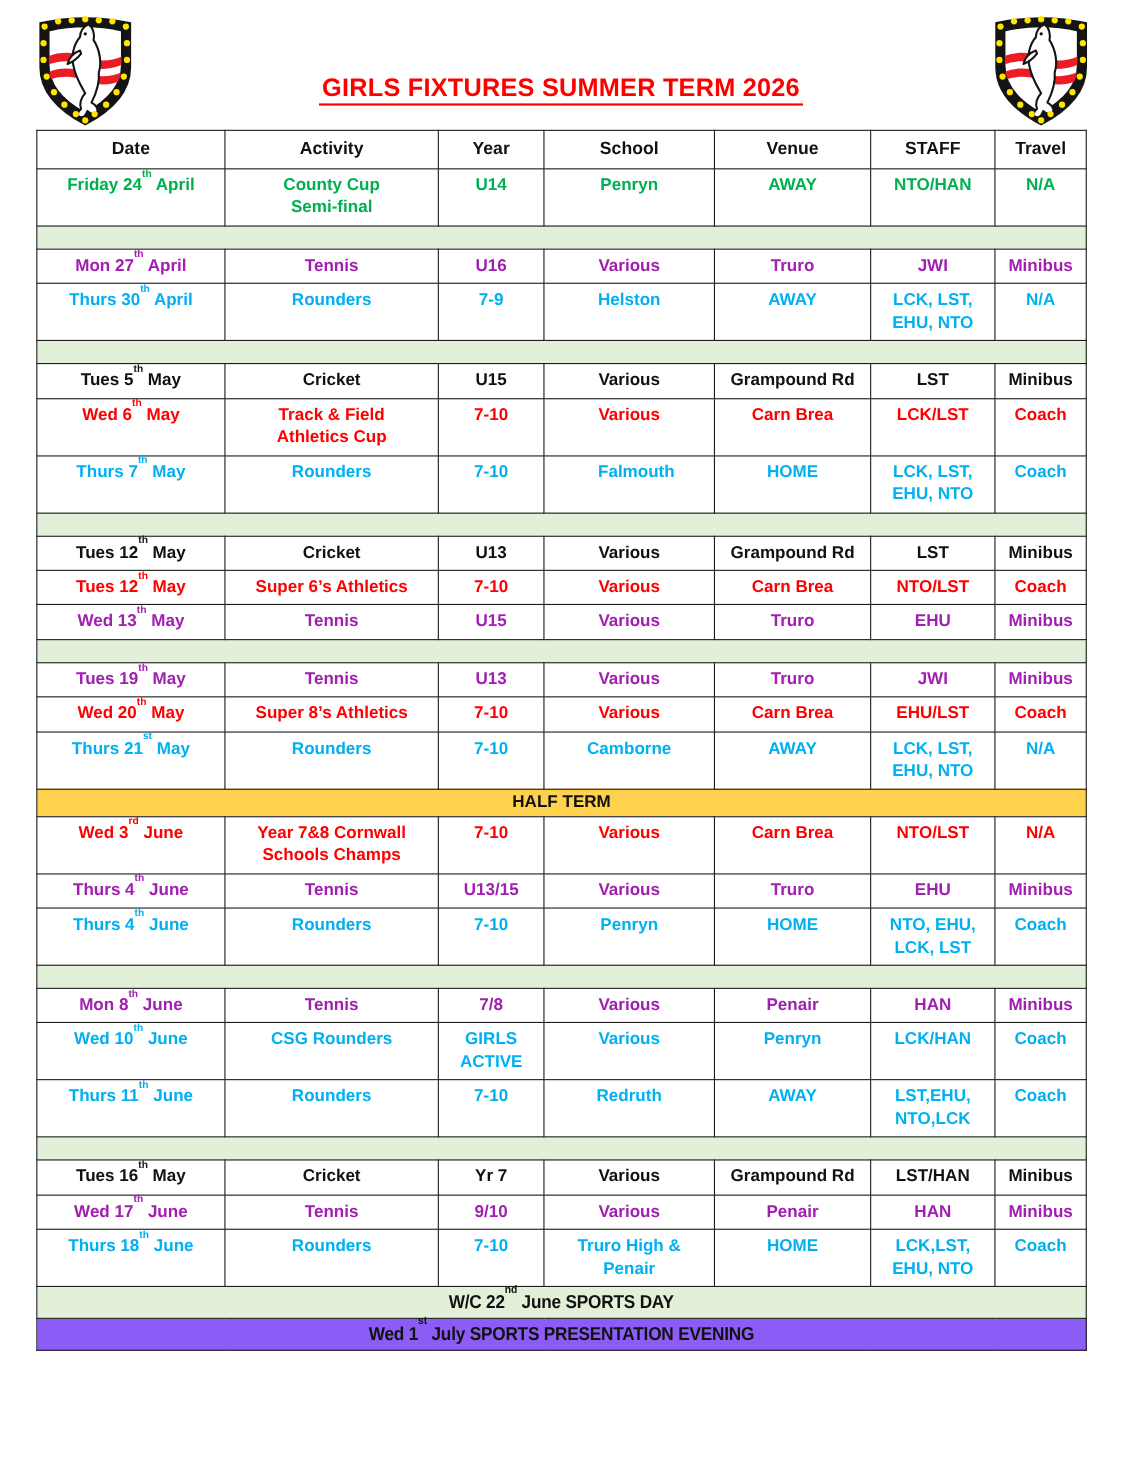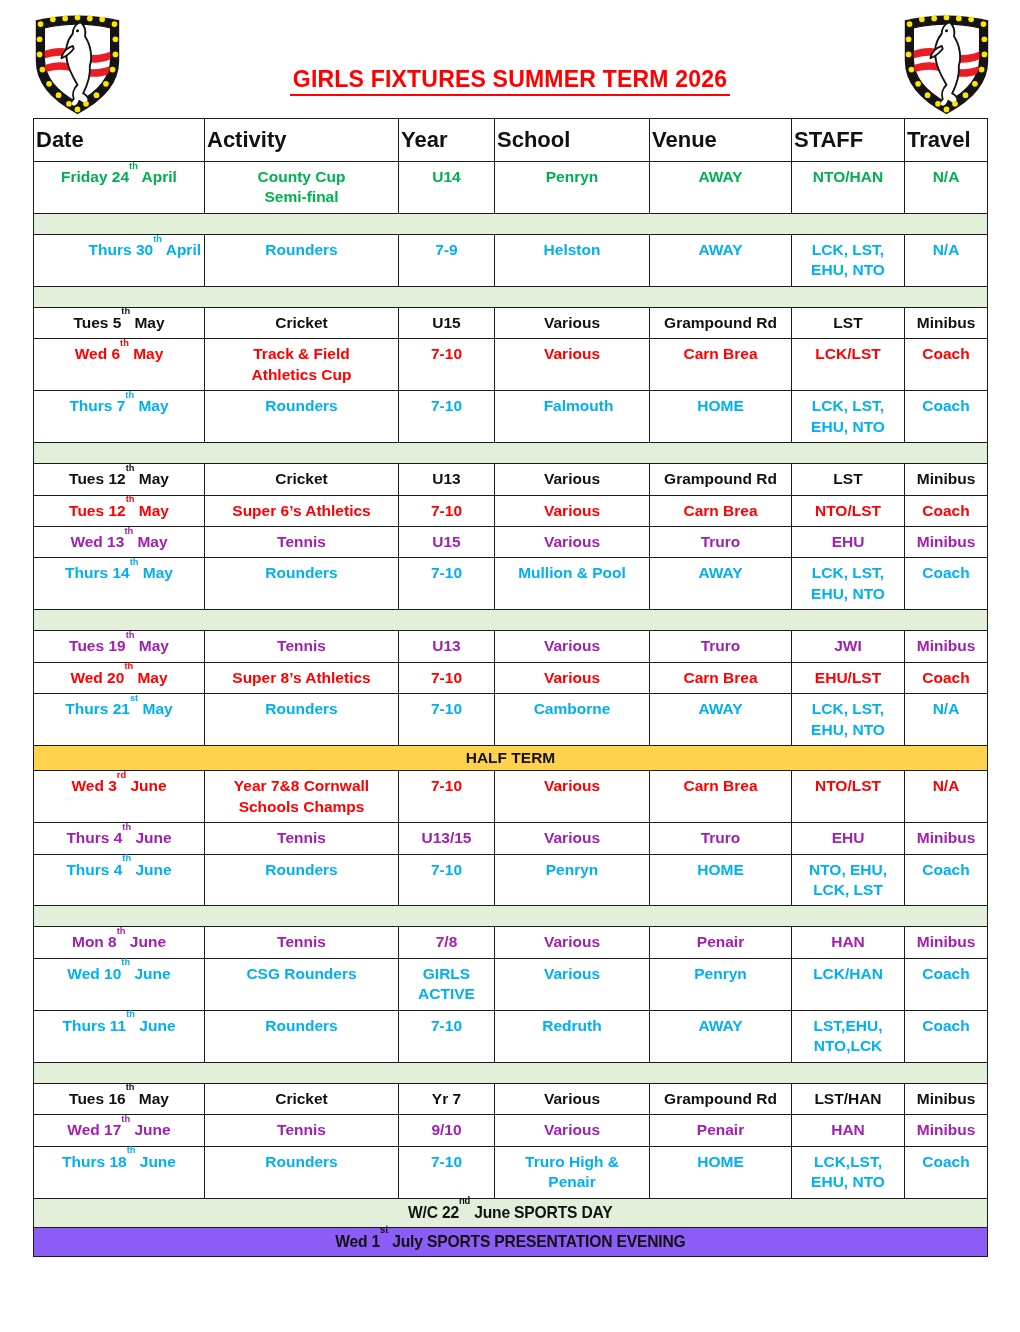--- a/index.html
+++ b/index.html
@@ -18,22 +18,22 @@
     display:inline-block; font-size:23px; font-weight:bold; color:#FF0000;
     border-bottom:2px solid #FF0000; padding:0 3px 1px 3px; letter-spacing:0.2px;
   }
 
   table.fixtures {
     position:absolute; top:118px; left:33px; width:954px;
     border-collapse:collapse; table-layout:fixed;
   }
   th, td { border:1.5px solid #1b1b1b; }
   th {
-    font-size:22px; font-weight:bold; color:#111;
-    padding:8px 2px; text-align:left; vertical-align:middle; background:#fff;
+    font-size:16px; font-weight:bold; color:#111;
+    padding:8px 2px; text-align:center; vertical-align:middle; background:#fff;
   }
   td.cell {
     font-size:15.5px; font-weight:bold; text-align:center; vertical-align:top;
     padding:5px 3px 5px 3px; line-height:1.32; background:#fff;
     word-wrap:break-word;
   }
   td.spacer { background:#E2EFD9; height:20px; padding:0; }
   td.banner { text-align:center; font-weight:bold; color:#111; }
   td.banner.halfterm { background:#FFD24D; font-size:15.5px; padding:3px 0; }
   td.banner.note     { background:#E2EFD9; font-size:17px;  padding:4px 0; }
@@ -159,21 +159,30 @@
           <td class="cell" style="color: rgb(0, 176, 80);">U14</td>
           <td class="cell" style="color: rgb(0, 176, 80);">Penryn</td>
           <td class="cell" style="color: rgb(0, 176, 80);">AWAY</td>
           <td class="cell" style="color: rgb(0, 176, 80);">NTO/HAN</td>
           <td class="cell" style="color: rgb(0, 176, 80);">N/A</td>
         </tr>
         <tr>
           <td colspan="7" class="spacer" style="background: rgb(226, 239, 217);"></td>
         </tr>
         <tr>
-          <td class="cell" style="color: rgb(0, 176, 240); text-align: right;">Thurs 30<sup>th</sup> April</td>
+          <td class="cell" style="color: rgb(160, 32, 176);">Mon 27<sup>th</sup> April</td>
+          <td class="cell" style="color: rgb(160, 32, 176);">Tennis</td>
+          <td class="cell" style="color: rgb(160, 32, 176);">U16</td>
+          <td class="cell" style="color: rgb(160, 32, 176);">Various</td>
+          <td class="cell" style="color: rgb(160, 32, 176);">Truro</td>
+          <td class="cell" style="color: rgb(160, 32, 176);">JWI</td>
+          <td class="cell" style="color: rgb(160, 32, 176);">Minibus</td>
+        </tr>
+        <tr>
+          <td class="cell" style="color: rgb(0, 176, 240);">Thurs 30<sup>th</sup> April</td>
           <td class="cell" style="color: rgb(0, 176, 240);">Rounders</td>
           <td class="cell" style="color: rgb(0, 176, 240);">7-9</td>
           <td class="cell" style="color: rgb(0, 176, 240);">Helston</td>
           <td class="cell" style="color: rgb(0, 176, 240);">AWAY</td>
           <td class="cell" style="color: rgb(0, 176, 240);">LCK, LST,<br>EHU, NTO</td>
           <td class="cell" style="color: rgb(0, 176, 240);">N/A</td>
         </tr>
         <tr>
           <td colspan="7" class="spacer" style="background: rgb(226, 239, 217);"></td>
         </tr>
@@ -228,29 +237,20 @@
         <tr>
           <td class="cell" style="color: rgb(160, 32, 176);">Wed 13<sup>th</sup> May</td>
           <td class="cell" style="color: rgb(160, 32, 176);">Tennis</td>
           <td class="cell" style="color: rgb(160, 32, 176);">U15</td>
           <td class="cell" style="color: rgb(160, 32, 176);">Various</td>
           <td class="cell" style="color: rgb(160, 32, 176);">Truro</td>
           <td class="cell" style="color: rgb(160, 32, 176);">EHU</td>
           <td class="cell" style="color: rgb(160, 32, 176);">Minibus</td>
         </tr>
         <tr>
-          <td class="cell" style="color: rgb(0, 176, 240);">Thurs 14<sup>th</sup> May</td>
-          <td class="cell" style="color: rgb(0, 176, 240);">Rounders</td>
-          <td class="cell" style="color: rgb(0, 176, 240);">7-10</td>
-          <td class="cell" style="color: rgb(0, 176, 240);">Mullion &amp; Pool</td>
-          <td class="cell" style="color: rgb(0, 176, 240);">AWAY</td>
-          <td class="cell" style="color: rgb(0, 176, 240);">LCK, LST,<br>EHU, NTO</td>
-          <td class="cell" style="color: rgb(0, 176, 240);">Coach</td>
-        </tr>
-        <tr>
           <td colspan="7" class="spacer" style="background: rgb(226, 239, 217);"></td>
         </tr>
         <tr>
           <td class="cell" style="color: rgb(160, 32, 176);">Tues 19<sup>th</sup> May</td>
           <td class="cell" style="color: rgb(160, 32, 176);">Tennis</td>
           <td class="cell" style="color: rgb(160, 32, 176);">U13</td>
           <td class="cell" style="color: rgb(160, 32, 176);">Various</td>
           <td class="cell" style="color: rgb(160, 32, 176);">Truro</td>
           <td class="cell" style="color: rgb(160, 32, 176);">JWI</td>
           <td class="cell" style="color: rgb(160, 32, 176);">Minibus</td>

